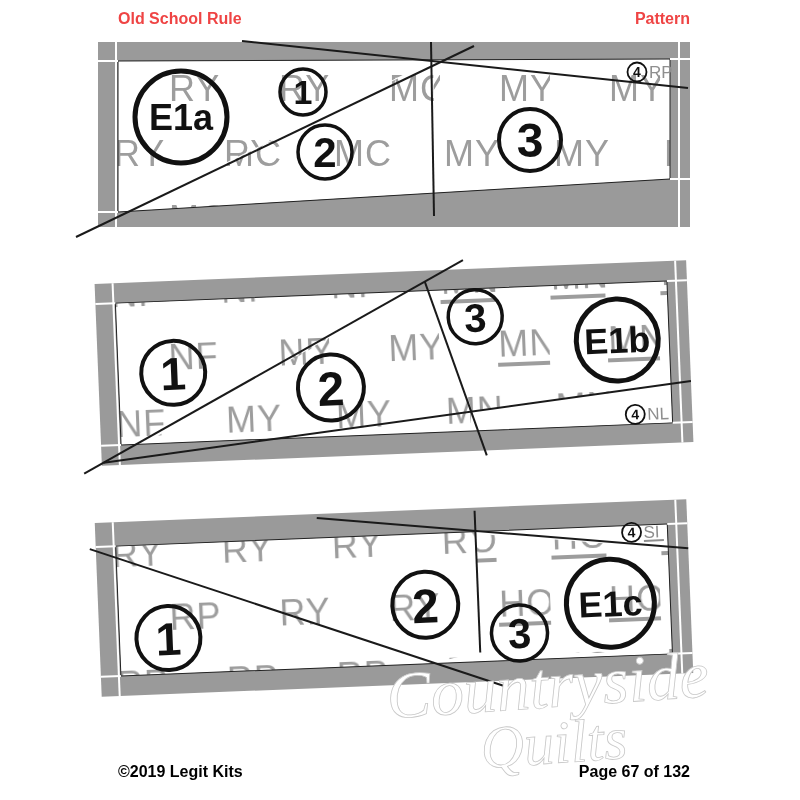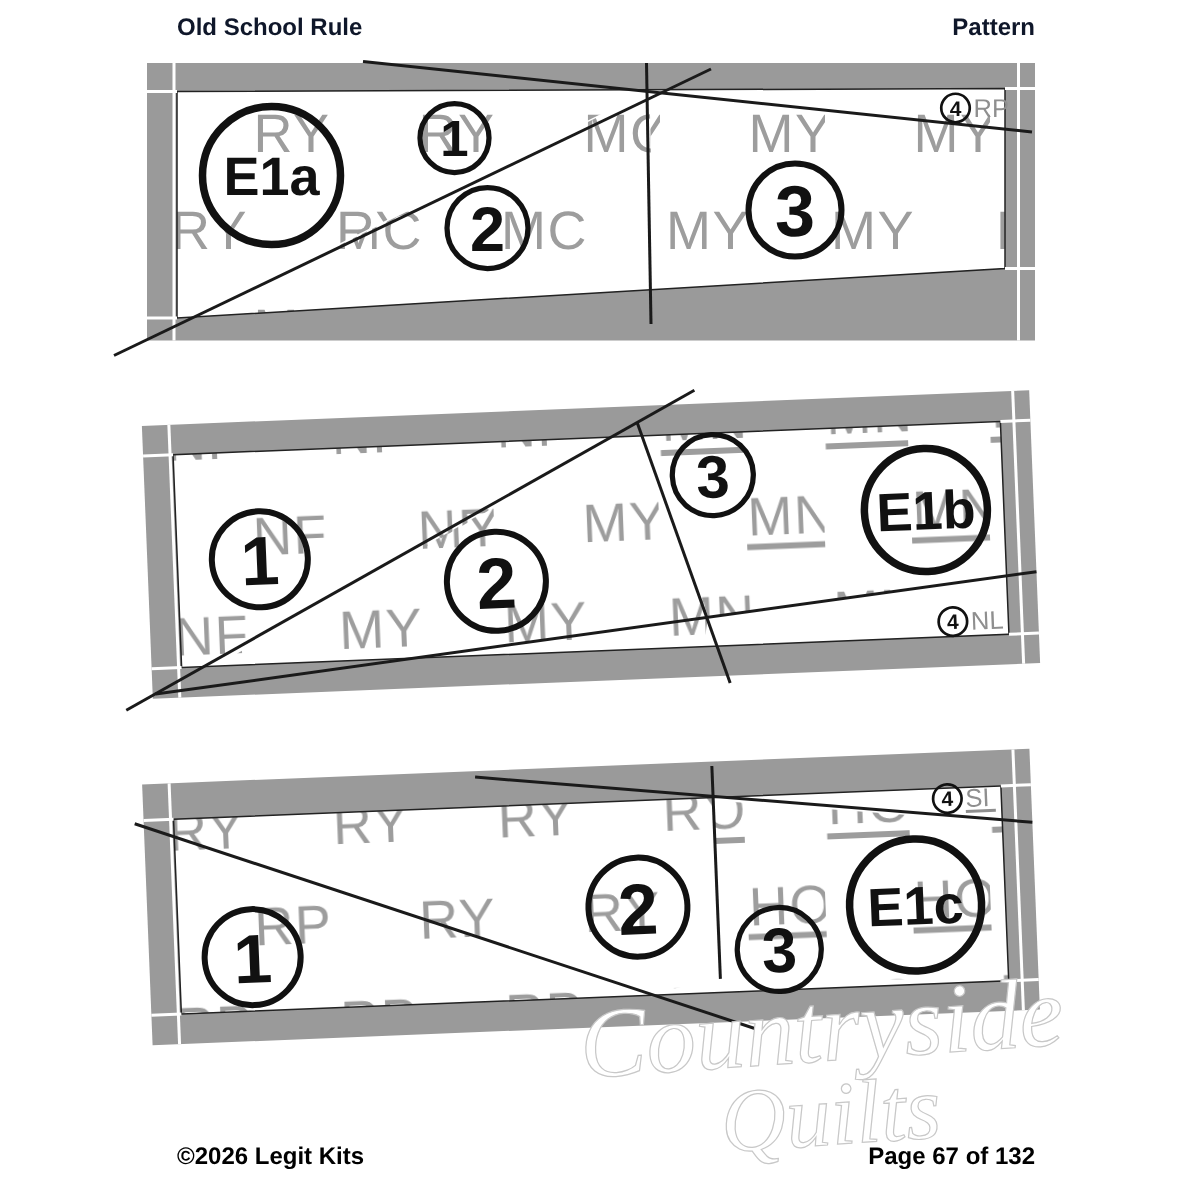--- a/index.html
+++ b/index.html
@@ -1,17 +1,17 @@
 <!DOCTYPE html>
 <html><head>
 <meta charset="utf-8">
 <style>
   html,body{margin:0;padding:0;background:#fff;}
   body{width:800px;height:800px;position:relative;font-family:"Liberation Sans",sans-serif;overflow:hidden;}
-  .hdr{position:absolute;top:10px;left:0;width:800px;height:24px;font-size:16px;font-weight:bold;color:#0f172a;}
+  .hdr{position:absolute;top:10px;left:0;width:800px;height:24px;font-size:16px;font-weight:bold;color:#ef4444;}
   .hdr .left{position:absolute;left:118px;top:0;}
   .hdr .right{position:absolute;right:110px;top:0;text-align:right;}
   .ftr{position:absolute;top:763px;left:0;width:800px;height:24px;font-size:16px;font-weight:bold;color:#000;}
   .ftr .left{position:absolute;left:118px;top:0;}
   .ftr .right{position:absolute;right:110px;top:0;margin-left:28px;}
   svg{position:absolute;top:0;left:0;}
   text{font-family:"Liberation Sans",sans-serif;}
   .wm{fill:#9d9d9d;font-size:36px;letter-spacing:1px;}
   .digit{font-weight:bold;fill:#111;text-anchor:middle;}
   .elabel{font-weight:bold;fill:#111;text-anchor:middle;font-size:36px;}
@@ -169,15 +169,15 @@
     <line x1="646" y1="551" x2="666" y2="551" stroke="#8f8f8f" stroke-width="2"></line>
   </g>
 
   <g transform="rotate(-4 540 710)">
     <text class="script" x="388" y="708" font-size="66">Countryside</text>
     <text class="script" x="478" y="764" font-size="60">Quilts</text>
   </g>
 </svg>
 
 <div class="ftr">
-  <span class="left">©2026 Legit Kits</span>
+  <span class="left">©2019 Legit Kits</span>
   <span class="right">Page 67 of 132</span>
 </div>
 
 </body></html>

